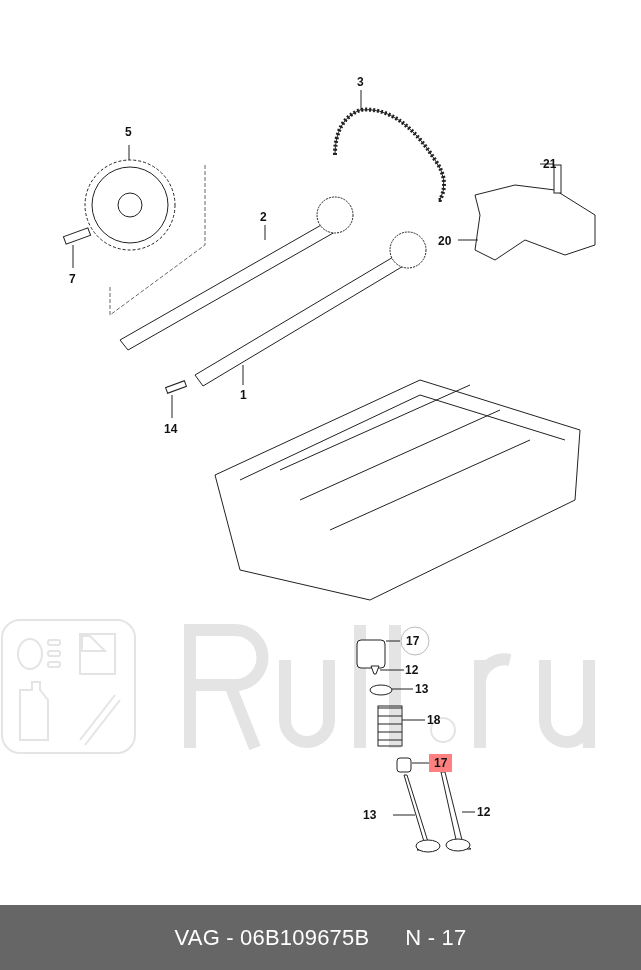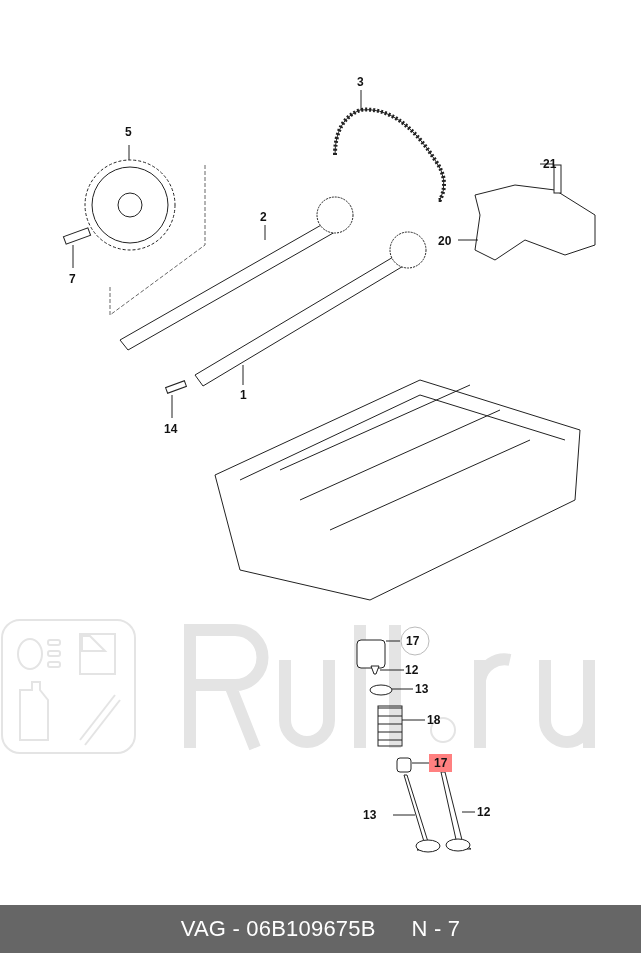--- a/index.html
+++ b/index.html
@@ -1,20 +1,20 @@
 <!DOCTYPE html>
 <html><head>
 <meta charset="utf-8">
 <style>
   html, body { margin:0; padding:0; background:#fff; }
   body { width:641px; height:970px; position:relative; overflow:hidden; font-family:"Liberation Sans", sans-serif; }
   .stage { position:absolute; left:0; top:0; width:641px; height:905px; }
   .callout { position:absolute; font-weight:bold; font-size:12px; color:#111; font-family:"Liberation Sans", sans-serif; line-height:14px; }
   .callout.hl { background:#ff8080; padding:2px 5px; }
-  .footer { position:absolute; left:0; top:905px; width:641px; height:48px; background:#666; color:#fff; display:flex; align-items:center; justify-content:center; font-size:22px; font-family:"Liberation Sans", sans-serif; letter-spacing:0.2px; }
+  .footer { position:absolute; left:0; top:905px; width:641px; height:65px; background:#666; color:#fff; display:flex; align-items:center; justify-content:center; font-size:22px; font-family:"Liberation Sans", sans-serif; letter-spacing:0.2px; }
   .footer span { margin:0 18px; }
 </style>
 </head>
 <body>
 
 <div class="stage">
   <svg width="641" height="905" viewBox="0 0 641 905" xmlns="http://www.w3.org/2000/svg">
 
     <g stroke="#e4e4e4" stroke-width="2" fill="none">
       <rect x="2" y="620" width="133" height="133" rx="18"></rect>
@@ -109,14 +109,14 @@
   <div class="callout" style="left:405px;top:663px">12</div>
   <div class="callout" style="left:415px;top:682px">13</div>
   <div class="callout" style="left:427px;top:713px">18</div>
   <div class="callout hl" style="left:429px;top:754px">17</div>
   <div class="callout" style="left:363px;top:808px">13</div>
   <div class="callout" style="left:477px;top:805px">12</div>
 </div>
 
 <div class="footer">
   <span>VAG - 06B109675B</span>
-  <span>N - 7</span>
+  <span>N - 17</span>
 </div>
 
 </body></html>

